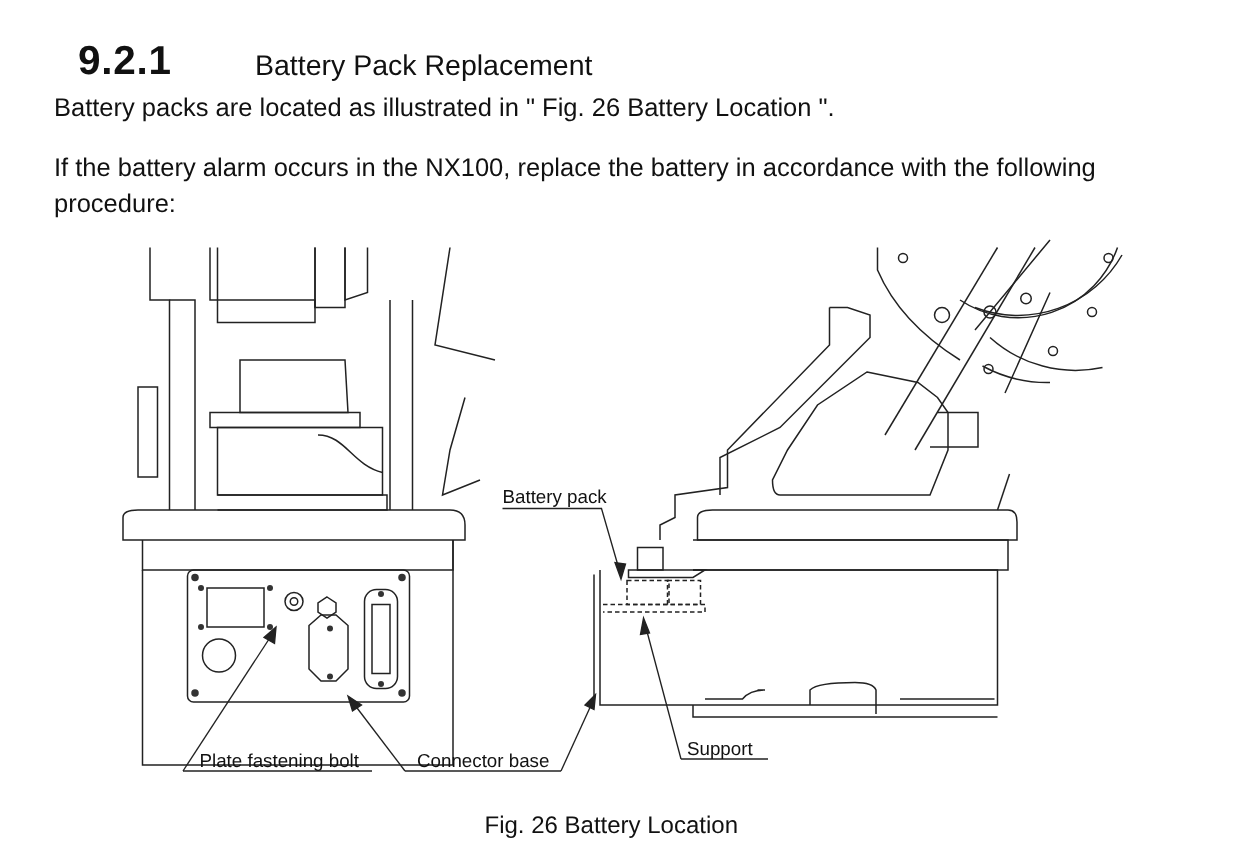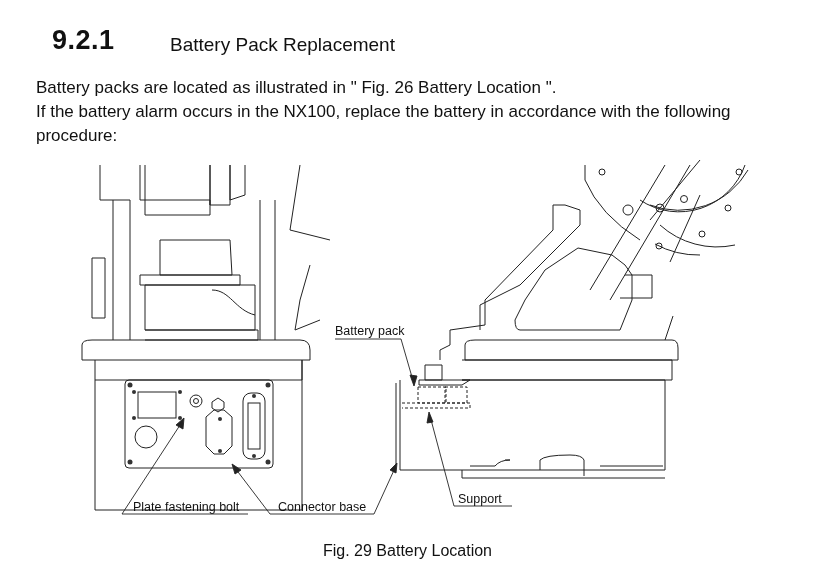--- a/index.html
+++ b/index.html
@@ -1,21 +1,21 @@
 <!DOCTYPE html>
 <html><head>
 <meta charset="utf-8">
 <style>
   html, body { margin: 0; padding: 0; background: #ffffff; }
   body { width: 839px; height: 578px; position: relative; overflow: hidden; font-family: "Liberation Sans", sans-serif; color: #111; }
   .heading { position: absolute; top: 20px; left: 36px; height: 36px; display: flex; align-items: flex-end; margin-left: 16px; }
   .heading .num { font-weight: bold; font-size: 27px; width: 118px; letter-spacing: 0.5px; }
   .heading .title { font-size: 19px; }
   .para { position: absolute; left: 36px; font-size: 17px; line-height: 24px; }
-  .p1 { top: 76px; }
+  .p1 { top: 60px; }
   .p2 { top: 100px; width: 780px; }
   .fig { position: absolute; left: 0; top: 150px; width: 839px; height: 380px; }
   .lbl { font-family: "Liberation Sans", sans-serif; font-size: 12.5px; fill: #111; }
   .caption { position: absolute; top: 542px; left: 323px; font-size: 16px; }
 </style>
 </head>
 <body>
 
 <div class="heading">
   <span class="num">9.2.1</span>
@@ -129,13 +129,13 @@
     <path d="M454 506 L430 416" fill="none"></path>
     <polygon points="429,412 427,423 433,422"></polygon>
   </g>
 
   <text class="lbl" x="335" y="335">Battery pack</text>
   <text class="lbl" x="133" y="511">Plate fastening bolt</text>
   <text class="lbl" x="278" y="511">Connector base</text>
   <text class="lbl" x="458" y="503">Support</text>
 </svg>
 
-<div class="caption">Fig. 29  Battery Location</div>
+<div class="caption">Fig. 26  Battery Location</div>
 
 </body></html>

